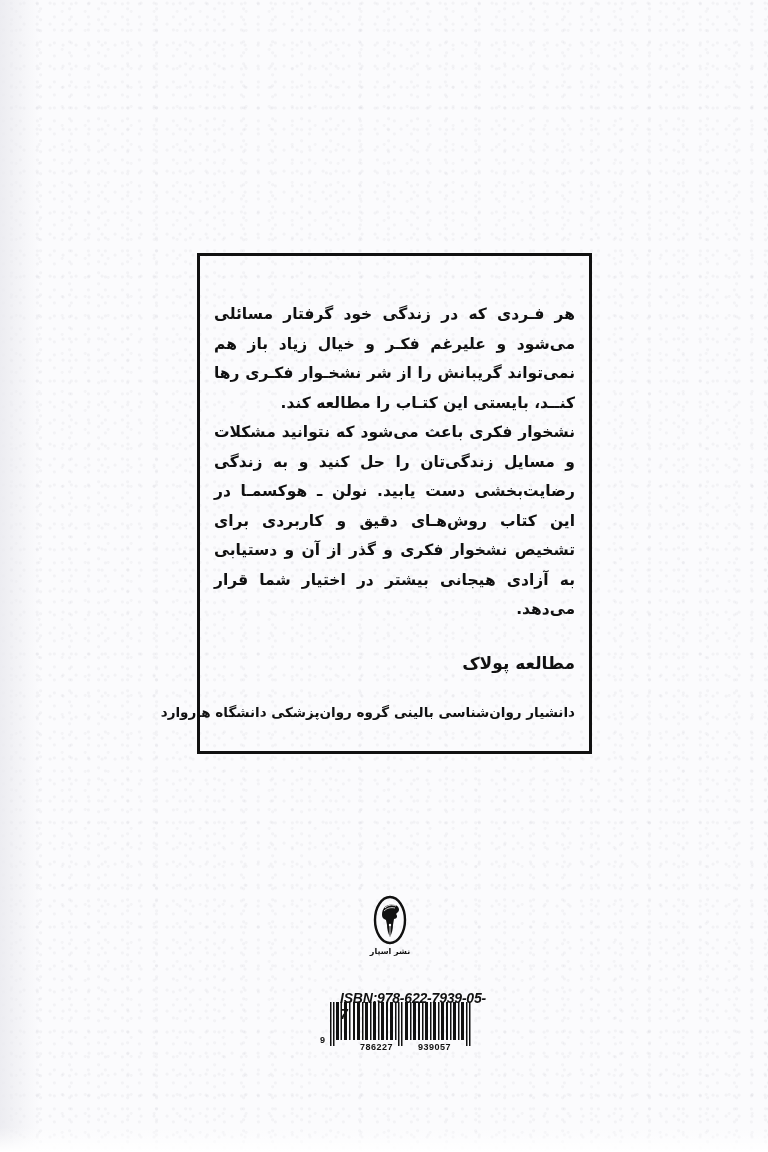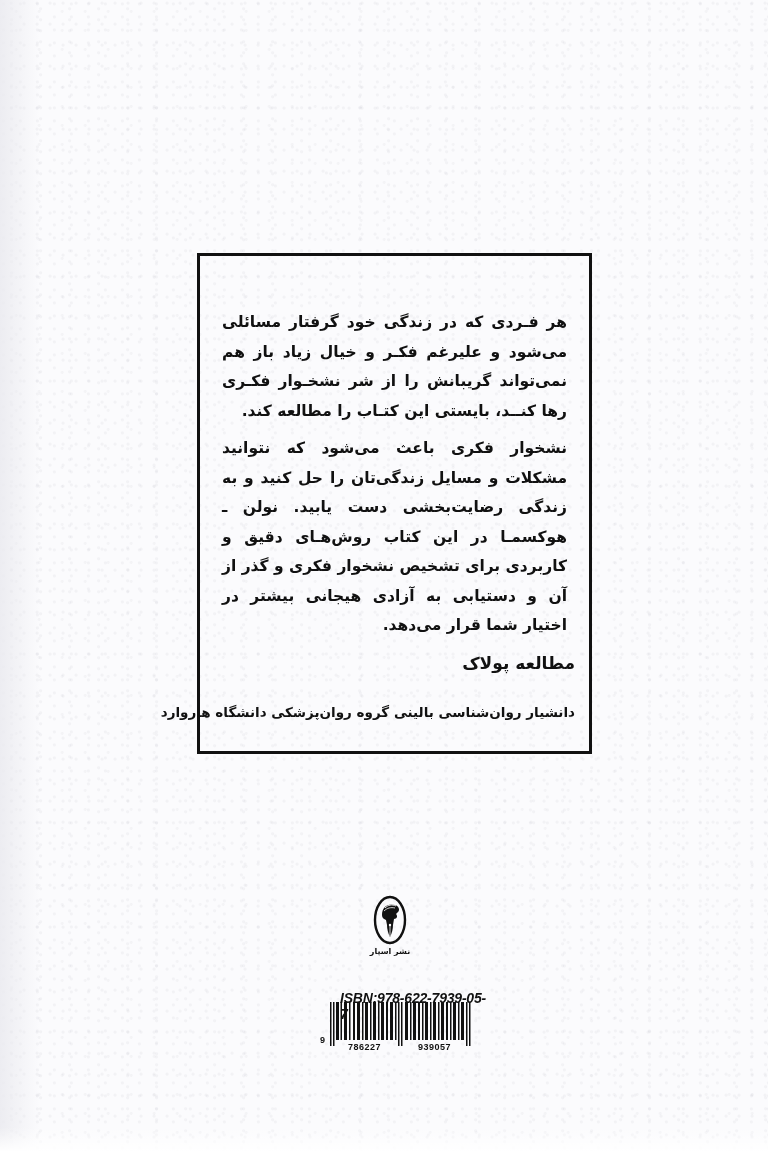--- a/index.html
+++ b/index.html
@@ -48,21 +48,21 @@
       top: 44px;
       direction: rtl;
       text-align: justify;
       text-align-last: right;
       font-size: 15.5px;
       line-height: 29.5px;
       color: #111;
       font-weight: 600;
     }
     .blurb-text p {
-      margin: 8px;
+      margin: 0;
     }
     .author-name {
       position: absolute;
       right: 14px;
       top: 397px;
       direction: rtl;
       font-size: 17px;
       font-weight: 800;
       color: #111;
     }
@@ -122,21 +122,21 @@
       top: 12px;
     }
     .bc-digit {
       position: absolute;
       font-size: 9px;
       font-weight: 700;
       font-family: "Liberation Sans", sans-serif;
       color: #111;
     }
     .bc-first { left: 0; top: 45px; }
-    .bc-left { left: 28px; top: 52px; letter-spacing: 0.5px; }
+    .bc-left { left: 40px; top: 52px; letter-spacing: 0.5px; }
     .bc-right { left: 98px; top: 52px; letter-spacing: 0.5px; }
   </style>
 </head>
 <body>
 
 <div class="left-shade"></div>
 
 <div class="blurb-box">
   <div class="blurb-text">
     <p>هر فـردی که در زندگی خود گرفتار مسائلی می‌شود و علیرغم فکـر و خیال زیاد باز هم نمی‌تواند گریبانش را از شر نشخـوار فکـری رها کنــد، بایستی این کتـاب را مطالعه کند.</p>

